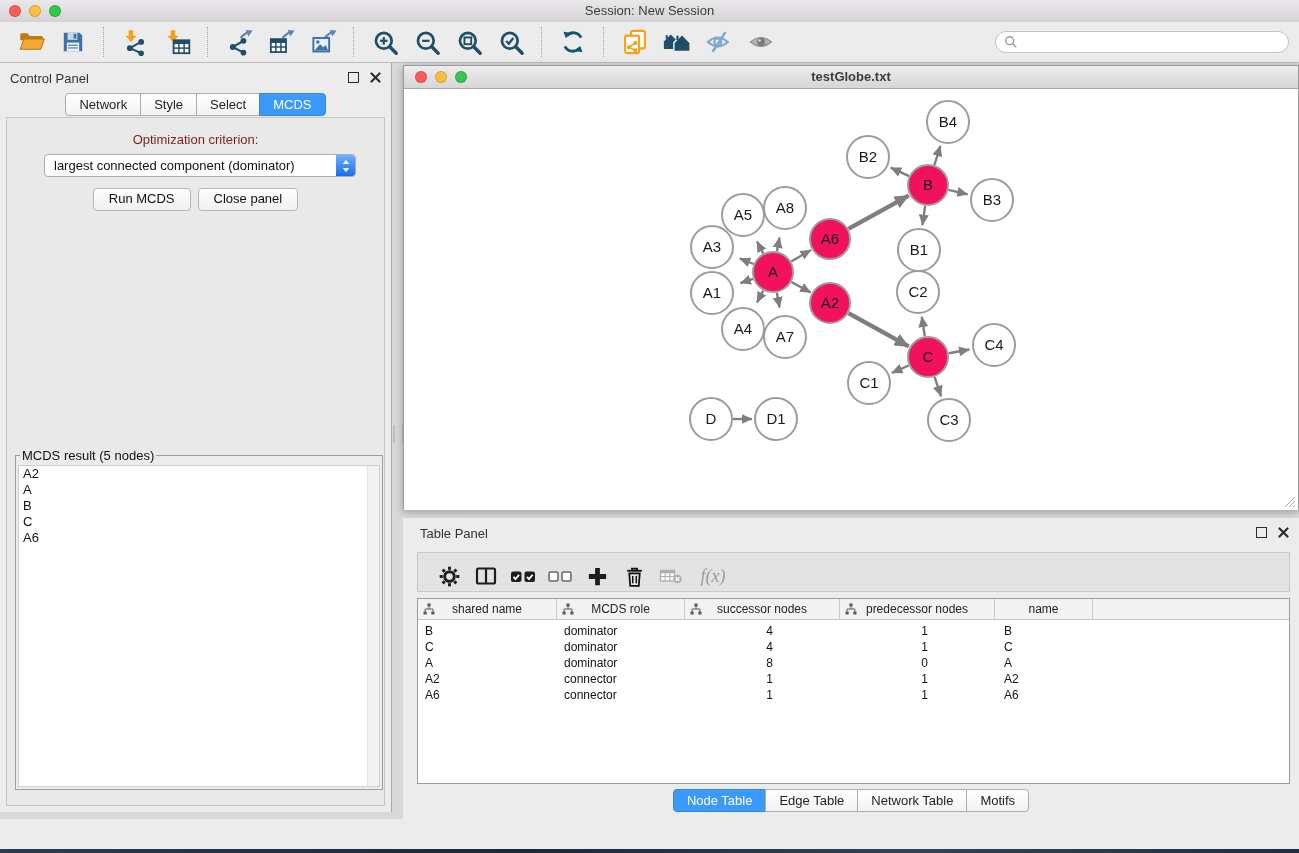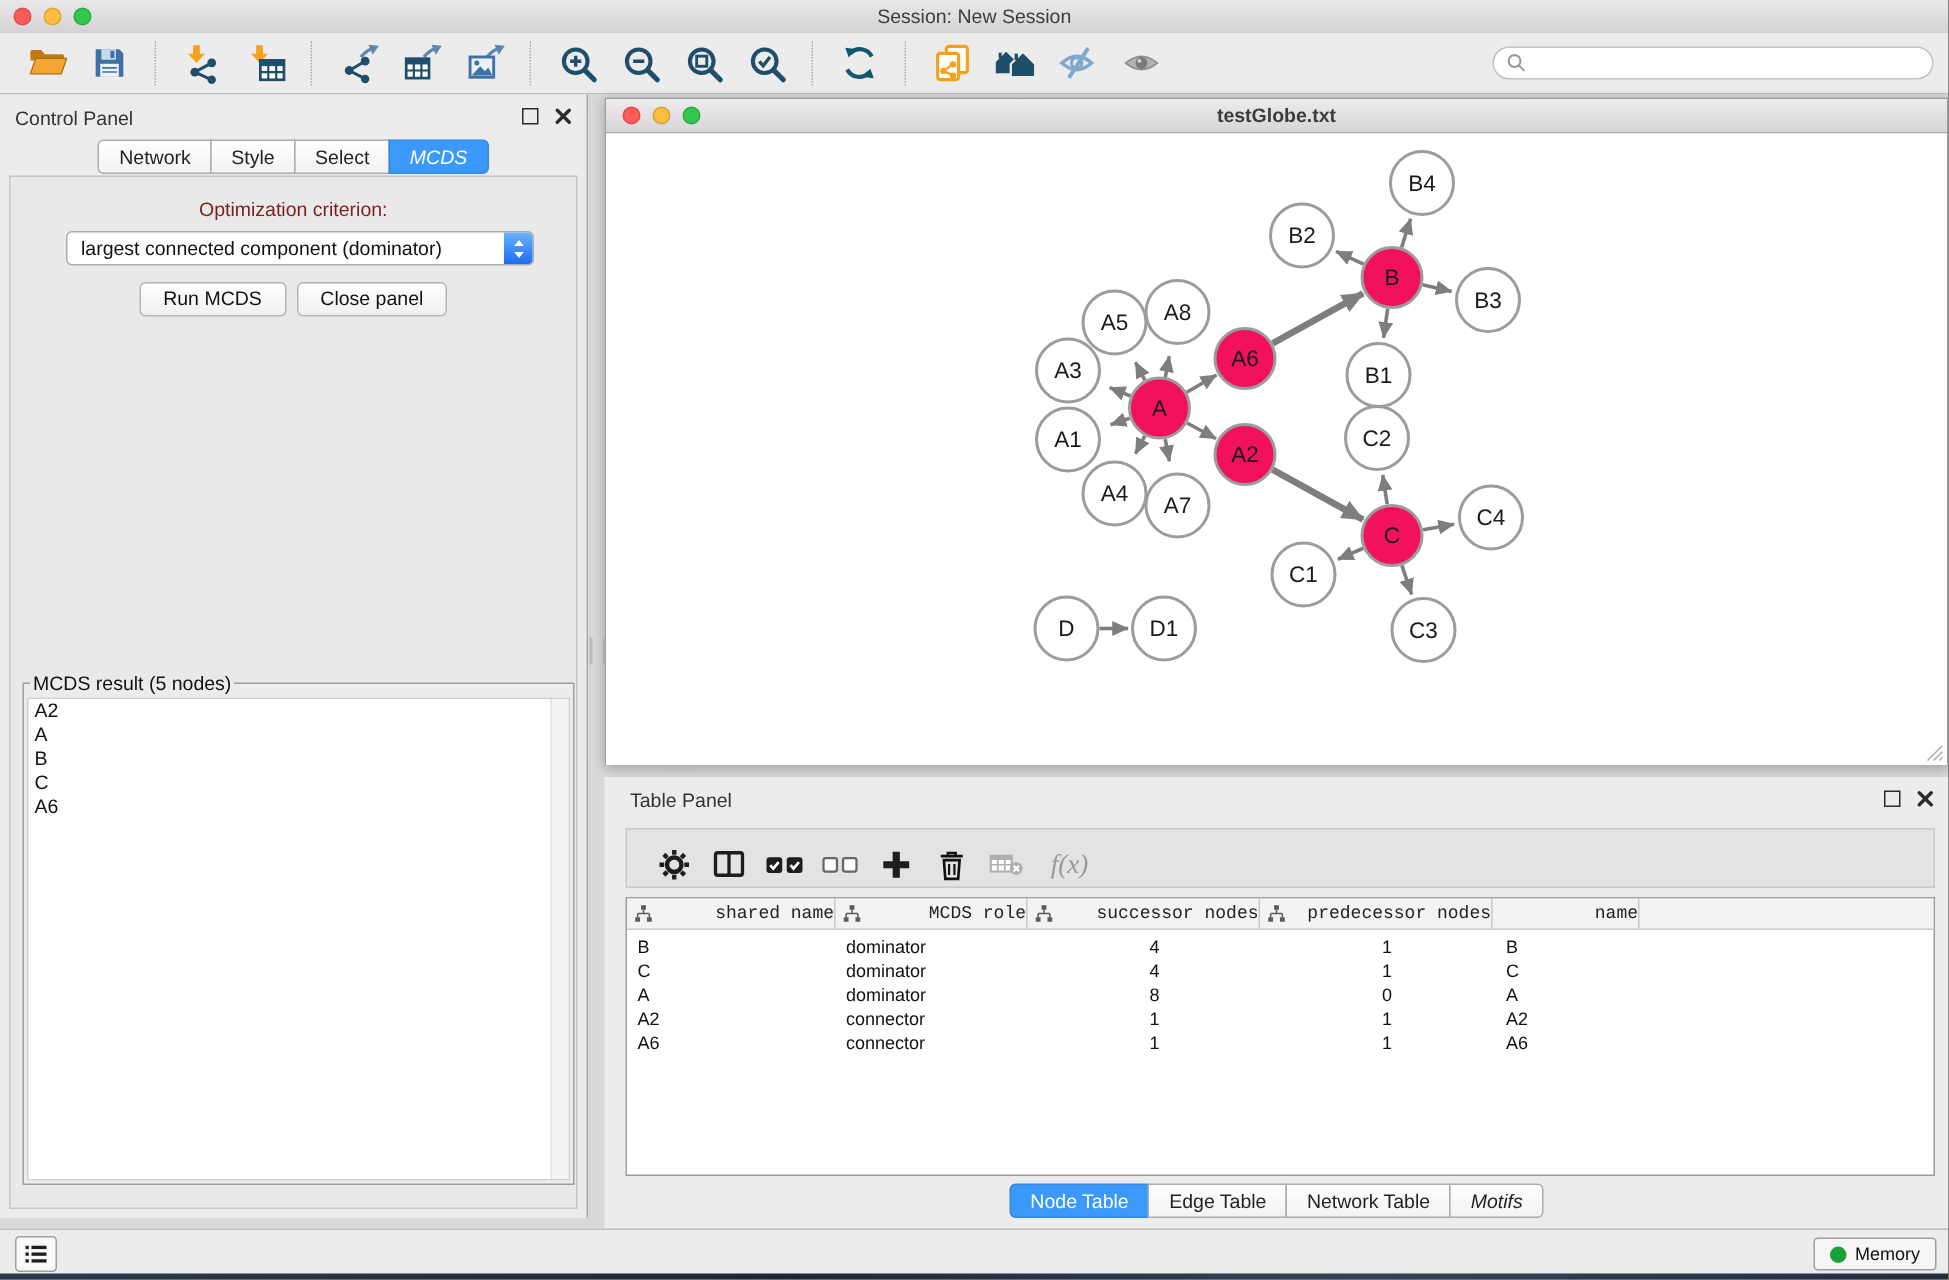--- a/index.html
+++ b/index.html
@@ -20,21 +20,21 @@
   #main{position:absolute;left:0;top:63px;width:1299px;height:756px;background:#d8d8d8;}
   
   #control-panel{position:absolute;left:0;top:0;width:392px;height:749px;background:#ececec;border-right:1px solid #a9a9a9;box-sizing:border-box;}
   .panel-head{position:relative;height:30px;}
   .panel-head .ph-label{position:absolute;left:10px;top:8px;font-size:13px;color:#333;}
   .win-btns{position:absolute;right:10px;top:9px;display:flex;gap:11px;align-items:center;}
   .float-ico{width:9px;height:9px;border:1.5px solid #2b2b2b;display:inline-block;}
   .tabs{display:flex;justify-content:center;}
   .tab{height:21px;line-height:21px;padding:0 13px;font-size:13px;color:#222;background:linear-gradient(#fff,#f2f2f2);border:1px solid #adadad;margin-left:-1px;cursor:pointer;}
   .tab:first-child{border-radius:4px 0 0 4px;margin-left:0;}
-  .tab:last-child{border-radius:0 4px 4px 0;font-style:italic;}
+  .tab:last-child{border-radius:0 4px 4px 0;}
   .tab.active{background:#3b99fc;border-color:#3787df;color:#fff;}
   #cp-content{position:absolute;left:6px;top:54px;width:379px;height:689px;border:1px solid #c6c6c6;background:#e9e9e9;box-sizing:border-box;}
   #opt-label{margin-top:14px;text-align:center;font-size:13px;color:#7f1d1d;}
   #opt-select{position:absolute;left:37px;top:36px;width:312px;height:23px;background:#fff;border:1px solid #ababab;border-radius:4px;box-sizing:border-box;cursor:pointer;}
   #opt-select .sel-text{position:absolute;left:9px;top:3px;font-size:13px;color:#111;}
   #opt-select .stepper{position:absolute;right:0;top:0;width:19px;height:21px;border-radius:0 3px 3px 0;background:linear-gradient(#6cb1fb,#1a6df2);display:flex;align-items:center;justify-content:center;}
   .btn-row{position:absolute;left:0;top:70px;width:100%;display:flex;justify-content:center;gap:7px;}
   .pbtn{height:21px;line-height:19px;padding:0 15px;font-size:13px;color:#111;background:linear-gradient(#fff,#f0f0f0);border:1px solid #b6b6b6;border-radius:4px;cursor:pointer;}
   #mcds-fieldset{position:absolute;left:8px;top:330px;width:368px;height:342px;border:1px solid #9e9e9e;margin:0;padding:2px;box-sizing:border-box;background:#ececec;}
   #mcds-fieldset legend{font-size:13px;color:#111;padding:0 2px;margin-left:2px;}
@@ -51,21 +51,21 @@
   #nw-canvas svg{display:block;}
   svg text.nlabel{font-family:"Liberation Sans",sans-serif;font-size:15px;fill:#1a1a1a;}
   .resize-grip{position:absolute;right:2px;bottom:2px;width:14px;height:14px;}
   
   #table-panel{position:absolute;left:403px;top:455px;width:896px;height:301px;background:#ececec;}
   #tp-toolbar{position:absolute;left:14px;top:34px;width:873px;height:40px;background:#e3e3e3;border:1px solid #c9c9c9;box-sizing:border-box;display:flex;align-items:flex-end;padding-left:14px;}
   .tp-btn{width:34px;height:30px;display:flex;align-items:center;justify-content:center;cursor:pointer;margin-right:3px;}
   .fx{font-family:"Liberation Serif",serif;font-style:italic;font-size:18px;color:#9a9a9a;}
   #node-table{position:absolute;left:14px;top:80px;width:873px;height:186px;background:#fff;border:1px solid #9b9b9b;box-sizing:border-box;overflow:hidden;}
   #table-header{display:flex;height:20px;background:#f3f3f3;border-bottom:1px solid #c9c9c9;}
-  .th{position:relative;display:flex;align-items:center;justify-content:flex-end;font-size:12px;color:#222;border-right:1px solid #c9c9c9;box-sizing:border-box;cursor:pointer;font-family:Liberation Mono, monospace;}
+  .th{position:relative;display:flex;align-items:center;justify-content:center;font-size:12px;color:#222;border-right:1px solid #c9c9c9;box-sizing:border-box;cursor:pointer;}
   .th .hier{position:absolute;left:5px;top:4px;}
   .th-fill{flex:1;}
   .tr{display:flex;height:16px;align-items:center;}
   .td{font-size:12px;color:#111;box-sizing:border-box;white-space:nowrap;overflow:hidden;}
   .td.c0,.td.c1{padding-left:7px;}
   .td.c2,.td.c3{text-align:right;padding-right:67px;}
   .td.c4{padding-left:9px;}
   #tbody{padding-top:3px;}
   #tp-tabs{position:absolute;left:0;top:271px;width:100%;display:flex;justify-content:center;}
   
@@ -601,32 +601,14 @@
       </div>
       <div class="tabs" id="tp-tabs">
           <div class="tab active">Node Table</div>
           <div class="tab">Edge Table</div>
           <div class="tab">Network Table</div>
           <div class="tab">Motifs</div>
         </div>
     </div>
   </div>
 
-  <div id="status-bar">
-    <div id="list-btn">
-        <svg width="20" height="20" viewBox="0 0 20 20">
-          <g fill="#1d1d1d">
-            <rect x="3" y="4.5" width="2.2" height="2.2"></rect>
-            <rect x="7" y="4.5" width="10" height="2.2"></rect>
-            <rect x="3" y="9" width="2.2" height="2.2"></rect>
-            <rect x="7" y="9" width="10" height="2.2"></rect>
-            <rect x="3" y="13.5" width="2.2" height="2.2"></rect>
-            <rect x="7" y="13.5" width="10" height="2.2"></rect>
-          </g>
-        </svg>
-      </div>
-    <div id="memory-btn">
-      <span class="dot"></span>
-      <span>Memory</span>
-    </div>
-  </div>
   <div id="desktop-strip"></div>
 </div>
 
 </body></html>

